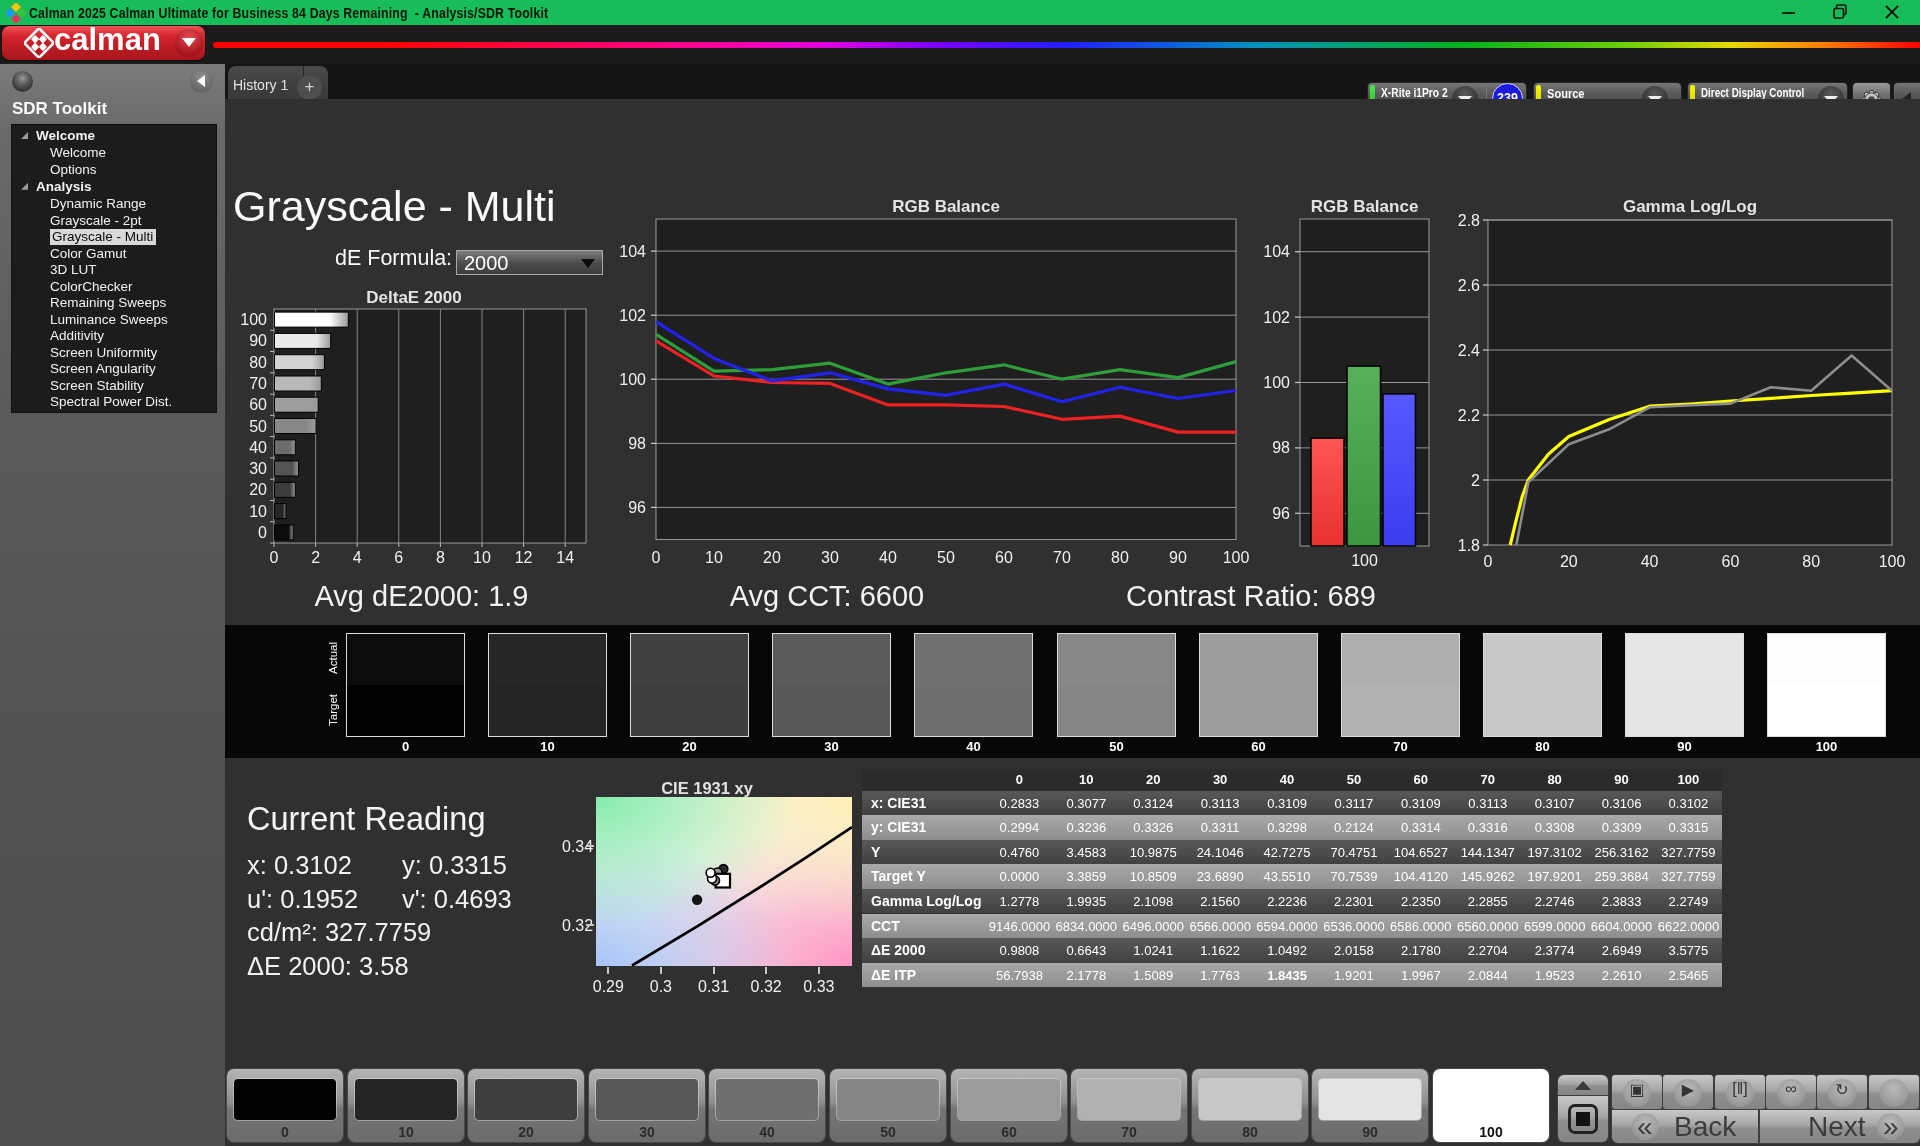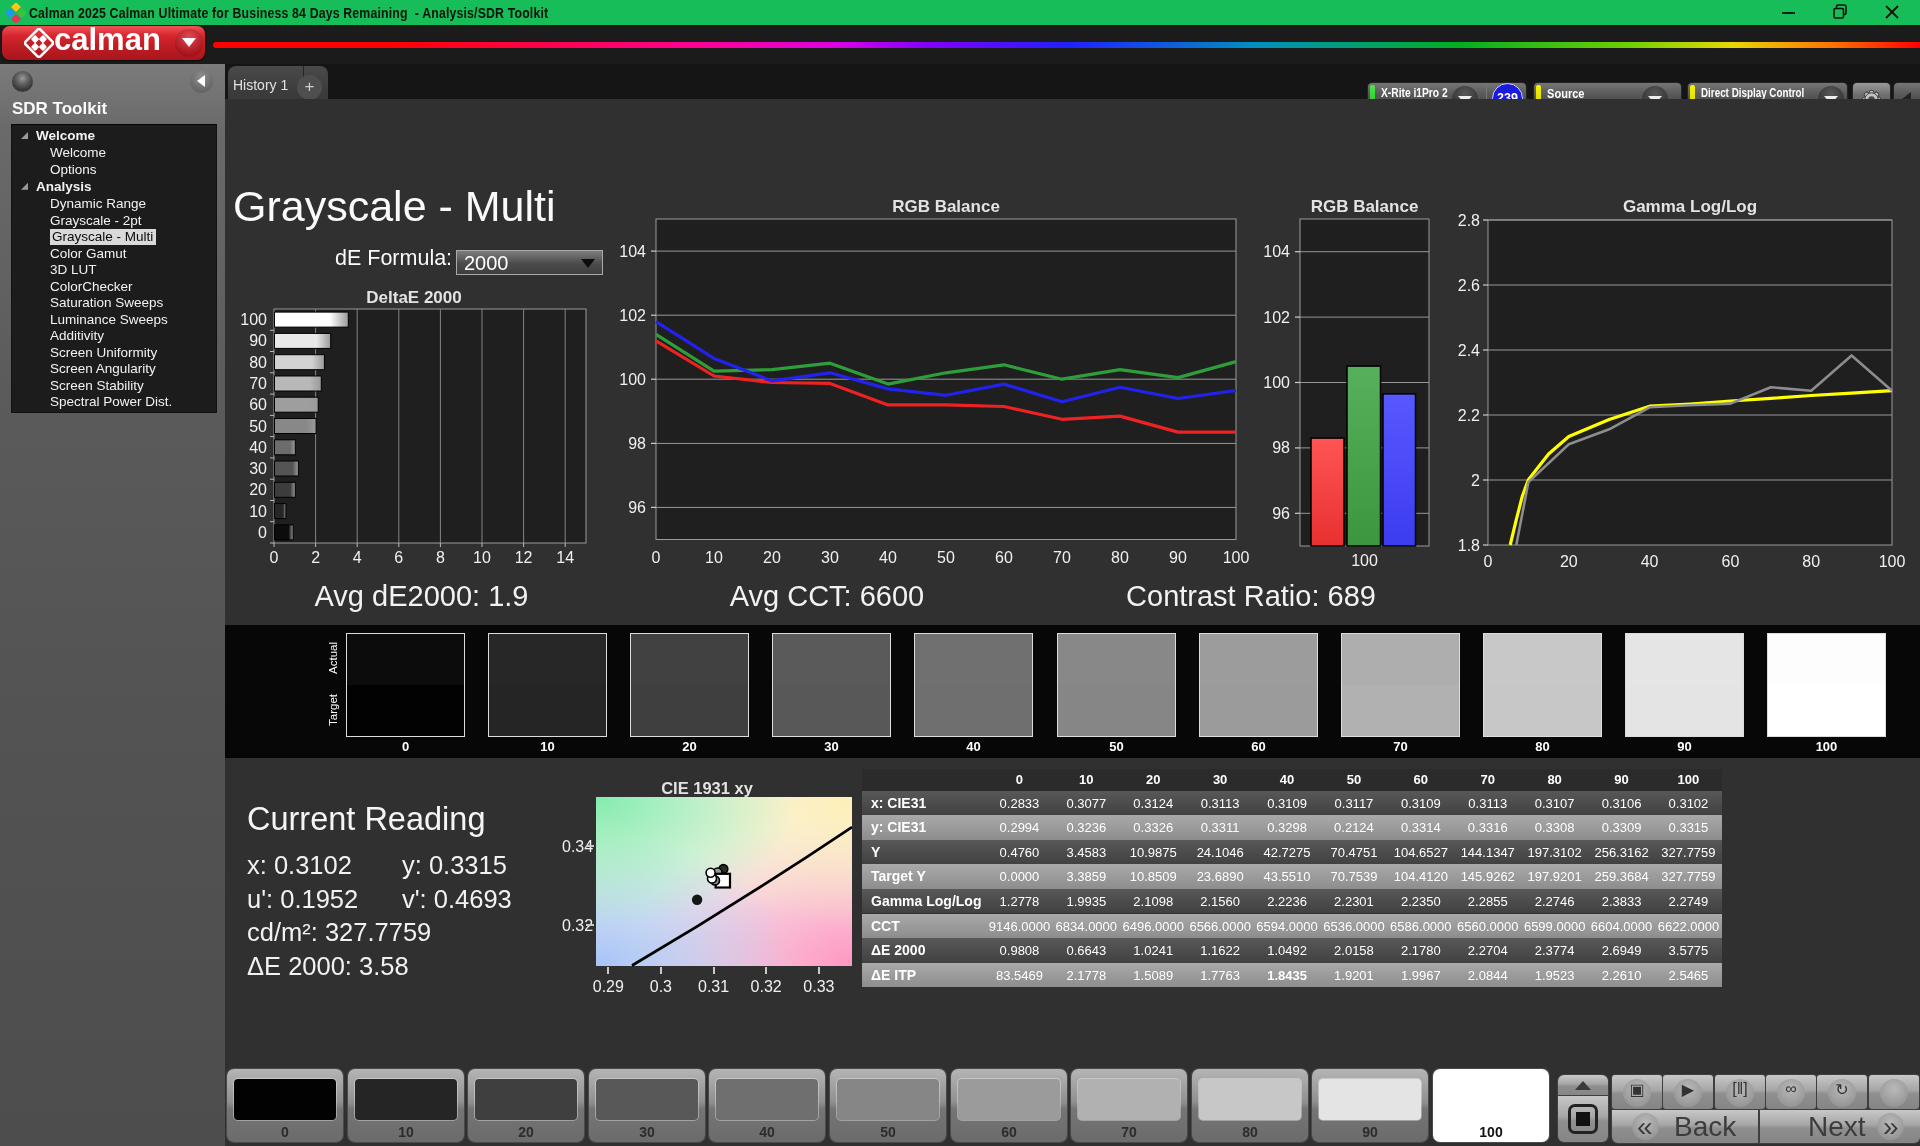--- a/index.html
+++ b/index.html
@@ -121,21 +121,21 @@
         <div class="titem" style="left:38px;top:19.400000000000006px">Welcome</div>
         <div class="titem" style="left:38px;top:36.099999999999994px">Options</div>
         <div class="texp" style="left:9px;top:57.80000000000001px"></div>
         <div class="titem thdr" style="left:24px;top:52.80000000000001px">Analysis</div>
         <div class="titem" style="left:38px;top:70.19999999999999px">Dynamic Range</div>
         <div class="titem" style="left:38px;top:86.69999999999999px">Grayscale - 2pt</div>
         <div class="titem" style="left:38px;top:103.19999999999999px"><span style="background:#d9d9d9;color:#0a0a0a;padding:0 3px 1px 2px;">Grayscale - Multi</span></div>
         <div class="titem" style="left:38px;top:119.69999999999999px">Color Gamut</div>
         <div class="titem" style="left:38px;top:136.2px">3D LUT</div>
         <div class="titem" style="left:38px;top:152.7px">ColorChecker</div>
-        <div class="titem" style="left:38px;top:169.2px">Saturation Sweeps</div>
+        <div class="titem" style="left:38px;top:169.2px">Remaining Sweeps</div>
         <div class="titem" style="left:38px;top:185.7px">Luminance Sweeps</div>
         <div class="titem" style="left:38px;top:202.2px">Additivity</div>
         <div class="titem" style="left:38px;top:218.7px">Screen Uniformity</div>
         <div class="titem" style="left:38px;top:235.2px">Screen Angularity</div>
         <div class="titem" style="left:38px;top:251.7px">Screen Stability</div>
         <div class="titem" style="left:38px;top:268.2px">Spectral Power Dist.</div>
       </div>
     </div>
     <div class="abs" id="tabbar">
       <div class="abs" id="tab1">
@@ -571,21 +571,21 @@
           <div class="tc" style="left:391.6px;width:66.9px;line-height:25px;font-weight:400;">1.0492</div>
           <div class="tc" style="left:458.5px;width:66.9px;line-height:25px;font-weight:400;">2.0158</div>
           <div class="tc" style="left:525.4px;width:66.9px;line-height:25px;font-weight:400;">2.1780</div>
           <div class="tc" style="left:592.3px;width:66.9px;line-height:25px;font-weight:400;">2.2704</div>
           <div class="tc" style="left:659.2px;width:66.9px;line-height:25px;font-weight:400;">2.3774</div>
           <div class="tc" style="left:726.1px;width:66.9px;line-height:25px;font-weight:400;">2.6949</div>
           <div class="tc" style="left:793.0px;width:66.9px;line-height:25px;font-weight:400;">3.5775</div>
         </div>
         <div class="trow" style="top:193.7px;height:24.6px;background:linear-gradient(180deg,#a9a9a9,#8d8d8d);">
           <div class="tlbl" style="line-height:25px;">ΔE ITP</div>
-          <div class="tc" style="left:124.0px;width:66.9px;line-height:25px;font-weight:400;">83.5469</div>
+          <div class="tc" style="left:124.0px;width:66.9px;line-height:25px;font-weight:400;">56.7938</div>
           <div class="tc" style="left:190.9px;width:66.9px;line-height:25px;font-weight:400;">2.1778</div>
           <div class="tc" style="left:257.8px;width:66.9px;line-height:25px;font-weight:400;">1.5089</div>
           <div class="tc" style="left:324.7px;width:66.9px;line-height:25px;font-weight:400;">1.7763</div>
           <div class="tc" style="left:391.6px;width:66.9px;line-height:25px;font-weight:700;">1.8435</div>
           <div class="tc" style="left:458.5px;width:66.9px;line-height:25px;font-weight:400;">1.9201</div>
           <div class="tc" style="left:525.4px;width:66.9px;line-height:25px;font-weight:400;">1.9967</div>
           <div class="tc" style="left:592.3px;width:66.9px;line-height:25px;font-weight:400;">2.0844</div>
           <div class="tc" style="left:659.2px;width:66.9px;line-height:25px;font-weight:400;">1.9523</div>
           <div class="tc" style="left:726.1px;width:66.9px;line-height:25px;font-weight:400;">2.2610</div>
           <div class="tc" style="left:793.0px;width:66.9px;line-height:25px;font-weight:400;">2.5465</div>

